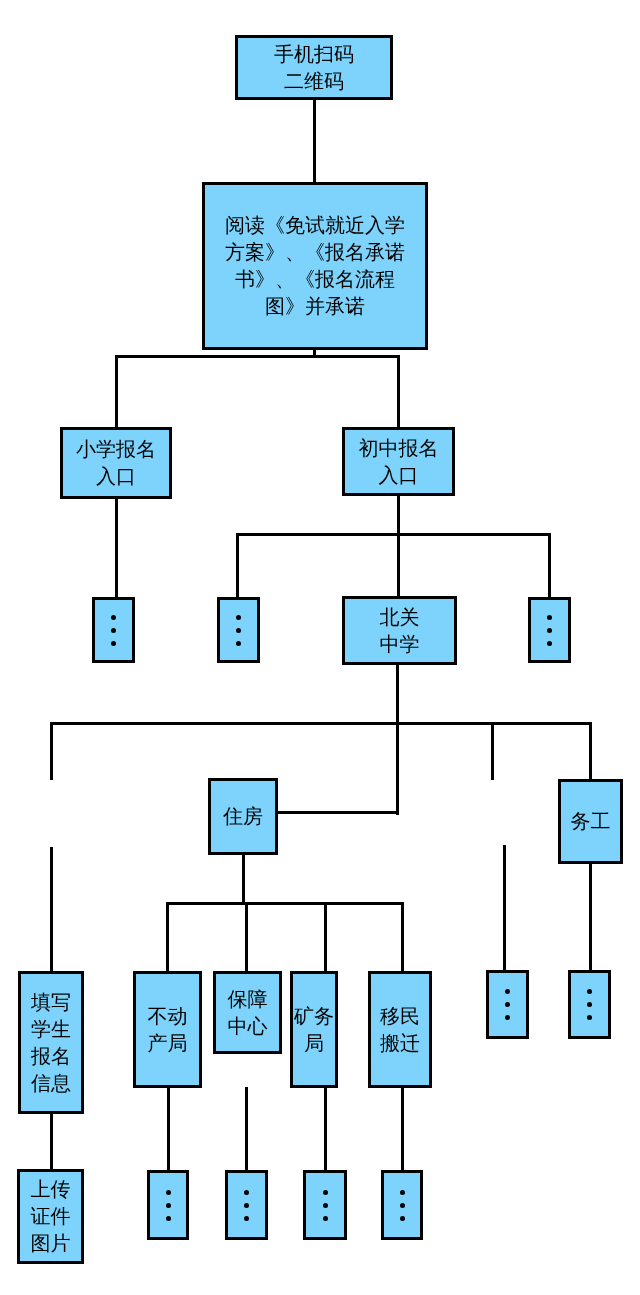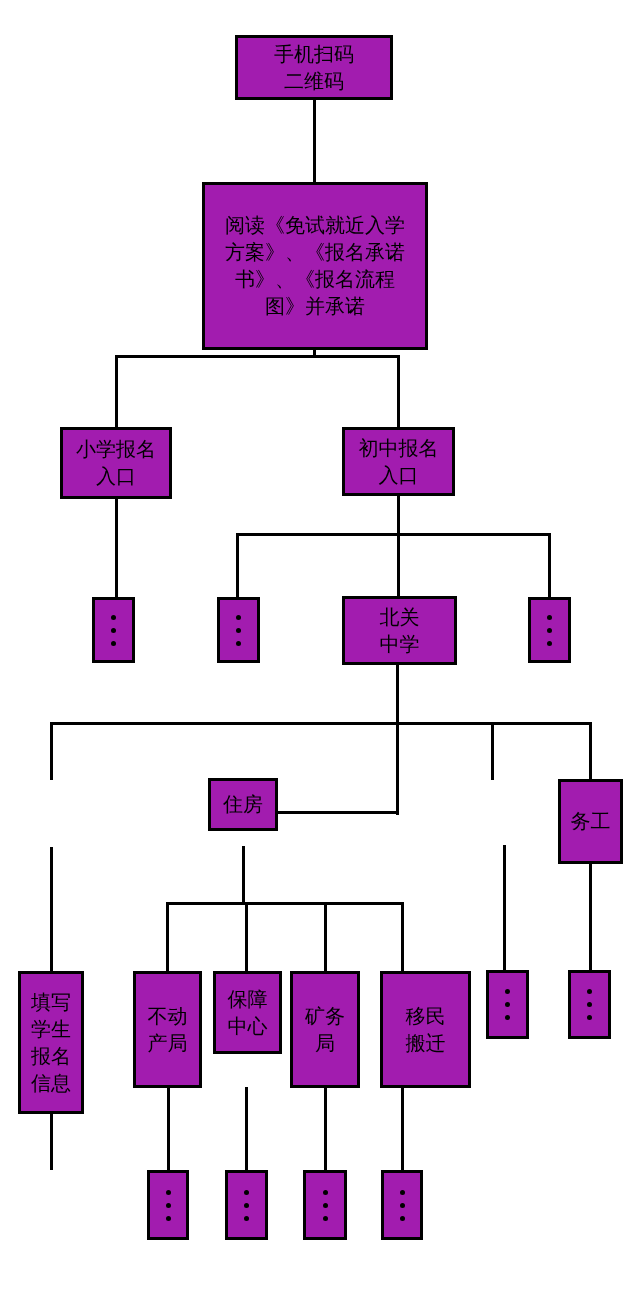--- a/index.html
+++ b/index.html
@@ -8,21 +8,21 @@
     width: 640px;
     height: 1295px;
     background: #ffffff;
     font-family: "DejaVu Sans", sans-serif;
     color: #000;
   }
   .node {
     position: absolute;
     box-sizing: border-box;
     border: 3px solid #000;
-    background: #a21caf;
+    background: #7dd3fc;
     display: flex;
     align-items: center;
     justify-content: center;
     text-align: center;
     font-size: 20px;
     line-height: 27px;
     white-space: pre-line;
     color: #000;
   }
   .vl { position: absolute; width: 3px; background: #000; }
@@ -72,34 +72,37 @@
   <div class="node" style="left:202px;top:182px;width:226px;height:168px">阅读《免试就近入学
 方案》、《报名承诺
 书》、《报名流程
 图》并承诺</div>
   <div class="node" style="left:60px;top:427px;width:112px;height:72px">小学报名
 入口</div>
   <div class="node" style="left:342px;top:427px;width:113px;height:69px">初中报名
 入口</div>
   <div class="node" style="left:342px;top:596px;width:115px;height:69px">北关
 中学</div>
-  <div class="node" style="left:208px;top:778px;width:70px;height:53px">住房</div>
+  <div class="node" style="left:208px;top:778px;width:70px;height:77px">住房</div>
   <div class="node" style="left:558px;top:779px;width:65px;height:85px">务工</div>
   <div class="node" style="left:18px;top:971px;width:66px;height:143px">填写
 学生
 报名
 信息</div>
   <div class="node" style="left:133px;top:971px;width:69px;height:117px">不动
 产局</div>
   <div class="node" style="left:213px;top:971px;width:69px;height:83px">保障
 中心</div>
-  <div class="node" style="left:290px;top:971px;width:70px;height:117px">矿务
+  <div class="node" style="left:290px;top:971px;width:48px;height:117px">矿务
 局</div>
-  <div class="node" style="left:380px;top:971px;width:91px;height:117px">移民
+  <div class="node" style="left:368px;top:971px;width:64px;height:117px">移民
 搬迁</div>
+  <div class="node" style="left:17px;top:1169px;width:67px;height:95px">上传
+证件
+图片</div>
 
   <div class="node" style="left:92px;top:597px;width:43px;height:66px"><span class="dots-col"><span class="dot"></span><span class="dot"></span><span class="dot"></span></span></div>
   <div class="node" style="left:217px;top:597px;width:43px;height:66px"><span class="dots-col"><span class="dot"></span><span class="dot"></span><span class="dot"></span></span></div>
   <div class="node" style="left:528px;top:597px;width:43px;height:66px"><span class="dots-col"><span class="dot"></span><span class="dot"></span><span class="dot"></span></span></div>
   <div class="node" style="left:486px;top:970px;width:43px;height:69px"><span class="dots-col"><span class="dot"></span><span class="dot"></span><span class="dot"></span></span></div>
   <div class="node" style="left:568px;top:970px;width:43px;height:69px"><span class="dots-col"><span class="dot"></span><span class="dot"></span><span class="dot"></span></span></div>
   <div class="node" style="left:147px;top:1170px;width:42px;height:70px"><span class="dots-col"><span class="dot"></span><span class="dot"></span><span class="dot"></span></span></div>
   <div class="node" style="left:225px;top:1170px;width:43px;height:70px"><span class="dots-col"><span class="dot"></span><span class="dot"></span><span class="dot"></span></span></div>
   <div class="node" style="left:303px;top:1170px;width:44px;height:70px"><span class="dots-col"><span class="dot"></span><span class="dot"></span><span class="dot"></span></span></div>
   <div class="node" style="left:381px;top:1170px;width:42px;height:70px"><span class="dots-col"><span class="dot"></span><span class="dot"></span><span class="dot"></span></span></div>

